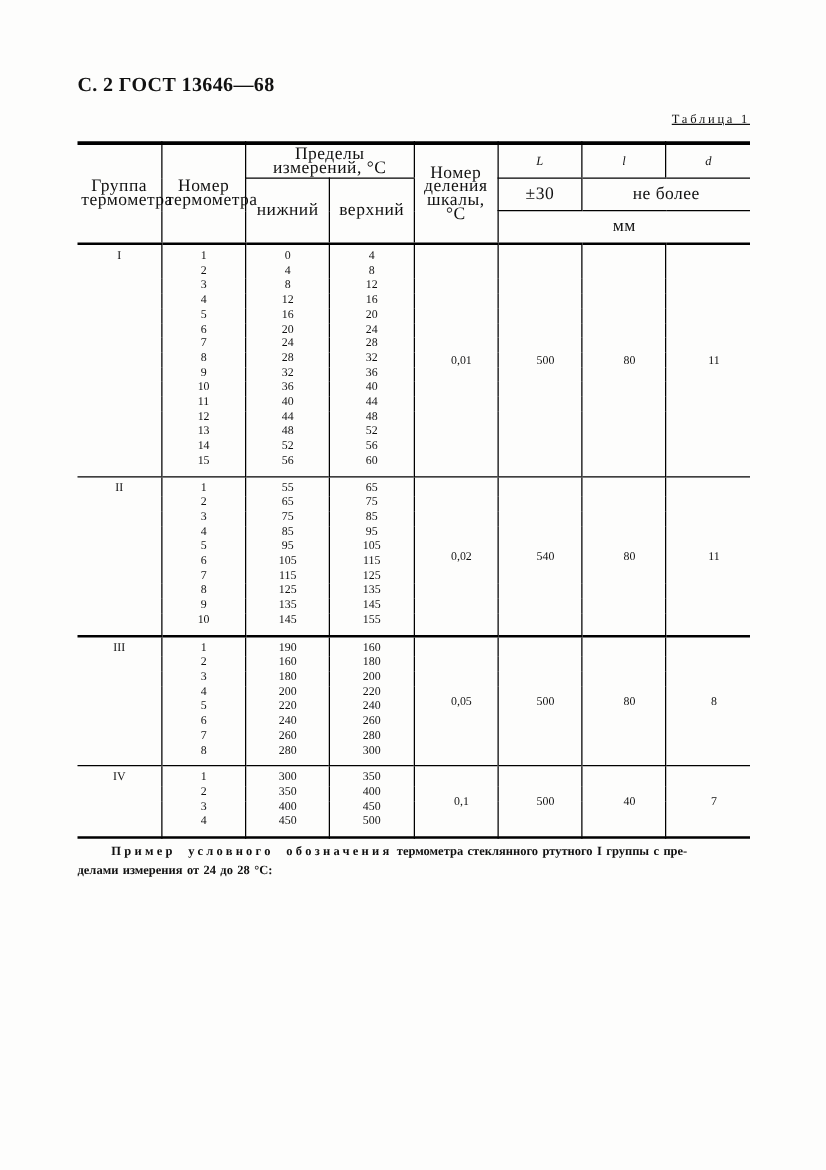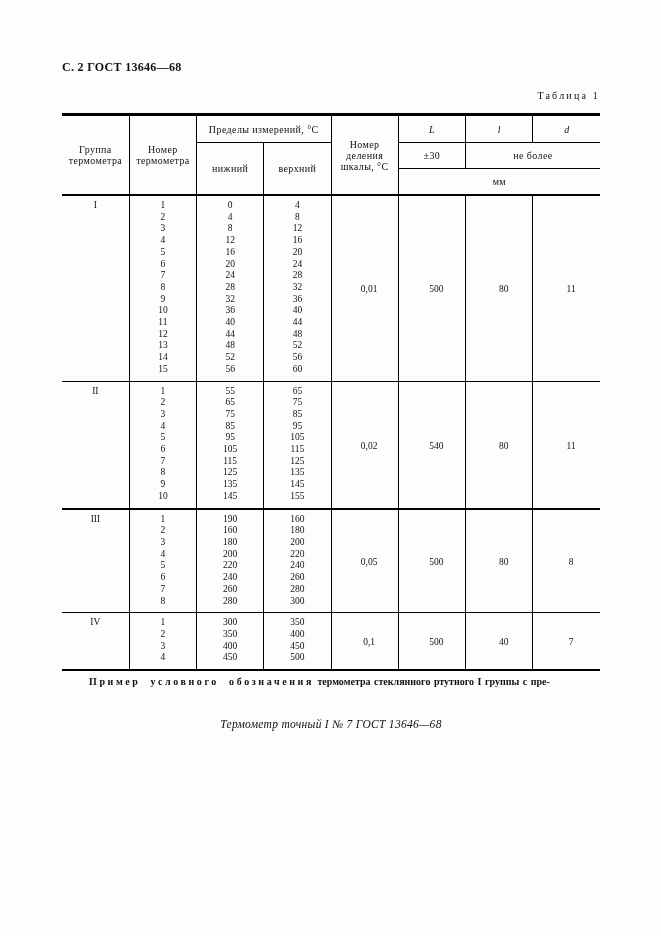--- a/index.html
+++ b/index.html
@@ -3,34 +3,34 @@
 <meta charset="utf-8">
 <style>
   html,body { margin:0; padding:0; background:#888; }
   .page {
     position:relative; width:661px; height:936px; margin:0 auto;
     background:#fdfdfc; overflow:hidden;
     font-family:"Liberation Serif","DejaVu Serif",serif; color:#111;
   }
   .doc-header {
     position:absolute; left:62px; top:60px;
-    font-size:12px; font-weight:bold; letter-spacing:0.3px;
+    font-size:16px; font-weight:bold; letter-spacing:0.3px;
   }
   .table-caption {
     position:absolute; top:90px; right:61px;
-    font-size:10px; letter-spacing:2.2px;
+    font-size:10px; letter-spacing:2.2px;text-decoration:underline;
   }
   table.gost {
     position:absolute; left:62px; top:113px; width:538px;
     border-collapse:collapse; table-layout:fixed;
     border-top:3px solid #000; border-bottom:2px solid #000;
   }
   col.c { width:12.5%; }
   th {
-    font-weight:normal; font-size:10px; letter-spacing:0.4px;
+    font-weight:normal; font-size:14px; letter-spacing:0.4px;
     text-align:center; vertical-align:middle; padding:2px 3px; line-height:11px;
   }
   td {
     font-size:9.5px; text-align:center; vertical-align:top;
     padding:0 2px; line-height:11.7px;
   }
   
   .c2,.c3,.c4,.c5,.c6,.c7,.c8 { border-left:1px solid #000; }
   .hb { border-bottom:1px solid #000; }
   .hr1 th { height:22px; }
@@ -305,17 +305,16 @@
           <td class="c4">450</td>
         </tr>
         <tr>
           <td class="c2">4</td>
           <td class="c3">450</td>
           <td class="c4">500</td>
         </tr>
       </tbody>
     </table>
 
-  <div class="footer-para"><span class="spaced">Пример условного обозначения</span><span> термометра стеклянного ртутного I группы с пре-</span></div>
-
-  <div class="designation">Термометр точный I № 7 ГОСТ 13646—68</div>
+  <div class="footer-para"><span class="spaced">Пример условного обозначения</span><span> термометра стеклянного ртутного I группы с пре-</span><span class="line2">делами измерения от 24 до 28 °С:</span></div>
+
 
 </div>
 
 </body></html>

